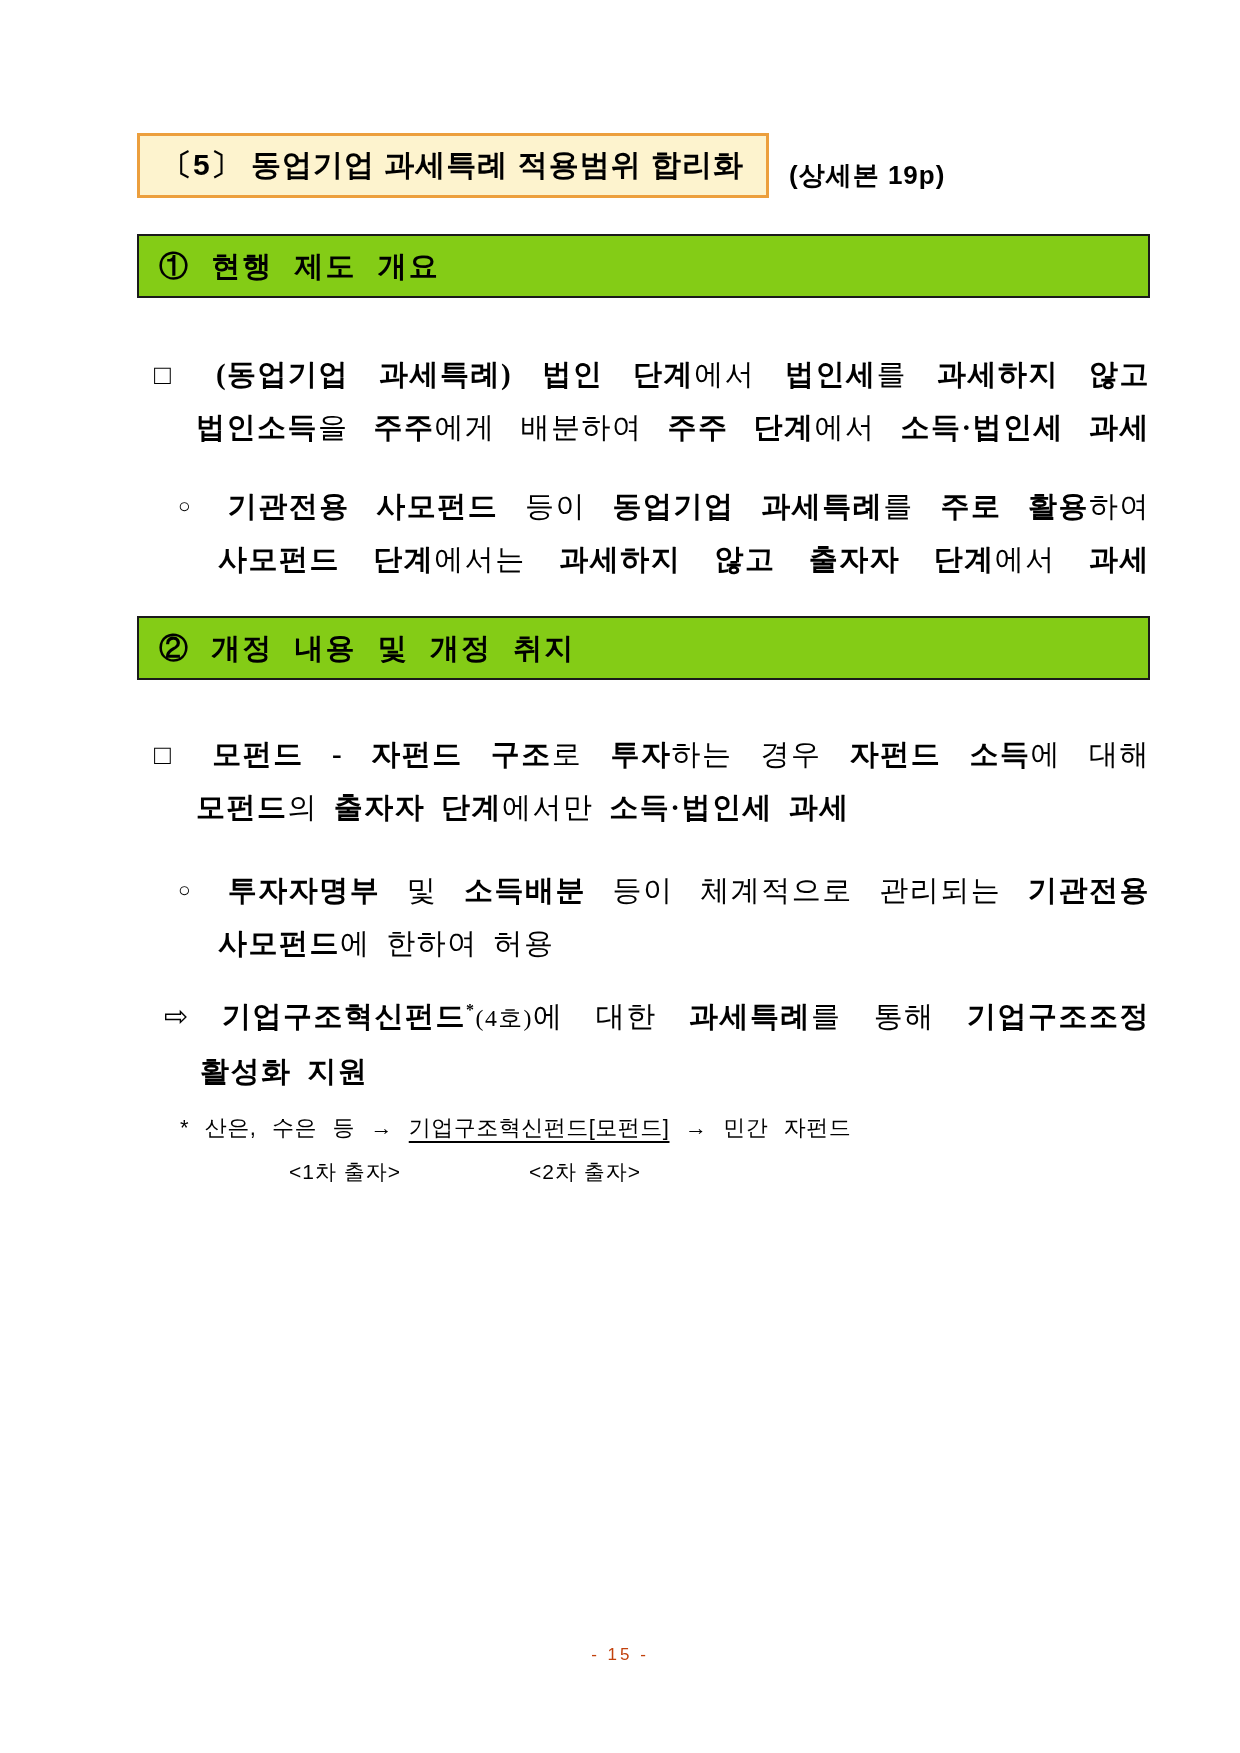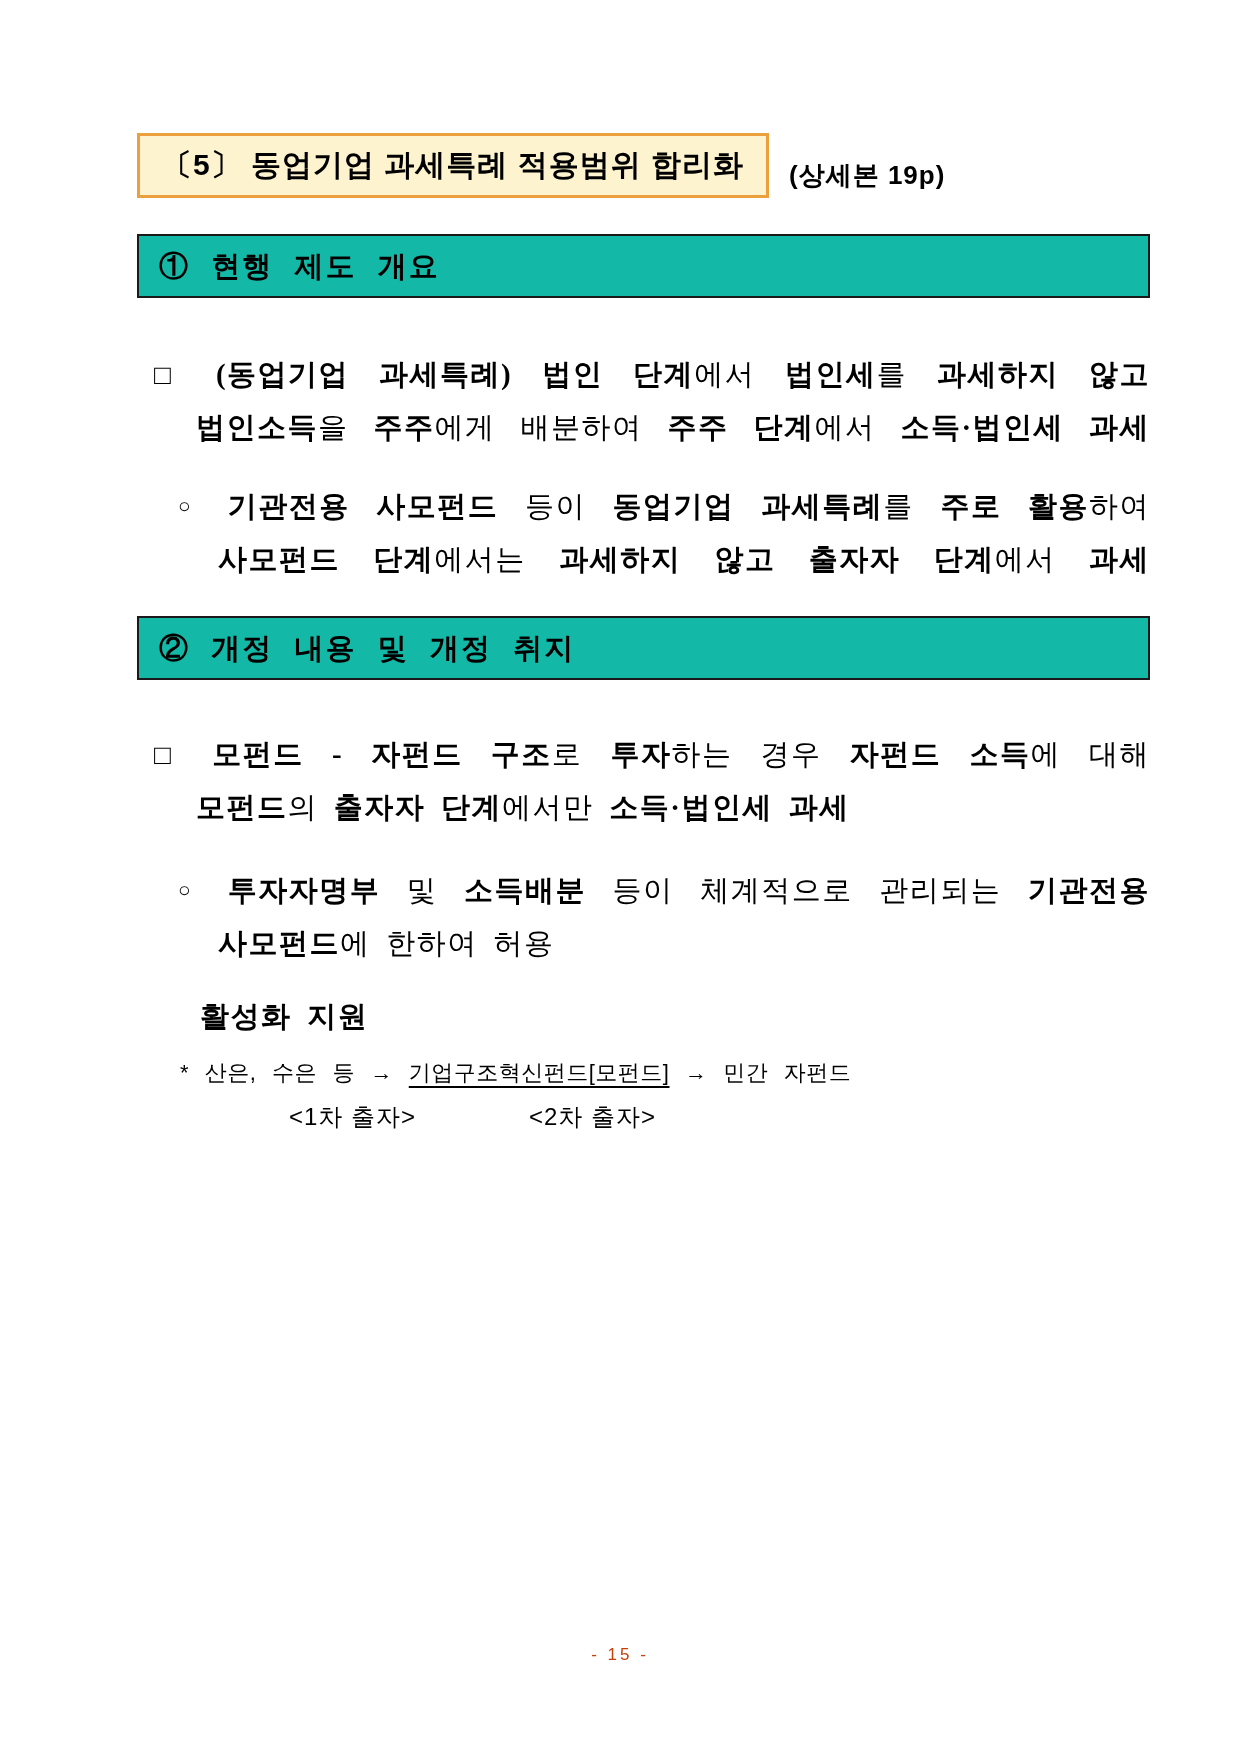--- a/index.html
+++ b/index.html
@@ -30,21 +30,21 @@
     font-weight:700;
     font-size:26px;
     margin-left:20px;
     padding-bottom:5px;
     letter-spacing:1px;
     white-space:nowrap;
   }
   
   .section-box{
     border:2px solid #1a1a1a;
-    background:#14b8a6;
+    background:#84cc16;
     box-sizing:border-box;
     width:100%;
     padding:10px 20px;
     font-size:29px;
     font-weight:700;
     letter-spacing:2px;
     word-spacing:12px;
     line-height:40px;
   }
   .section-box.first{margin-top:36px;}
@@ -80,21 +80,21 @@
     font-size:22px;
     line-height:44px;
     letter-spacing:0.5px;
     word-spacing:9px;
   }
   .fn-line .run.u{text-underline-offset:6px;}
   .fn-captions{
     position:relative;
     height:48px;
     font-family:"Liberation Sans", sans-serif;
-    font-size:24px;
+    font-size:21px;
     line-height:44px;
     letter-spacing:1px;
   }
   .fn-cap1{position:absolute;left:152px;top:0;}
   .fn-cap2{position:absolute;left:392px;top:0;}
   
   .page-number{
     position:absolute;
     left:0;top:1645px;width:100%;
     text-align:center;
@@ -138,20 +138,21 @@
   <div id="body2">
       <div class="para">
         <div class="line just"><span class="run marker square-bullet-icon">□ </span><span class="run b">모펀드 - 자펀드 구조</span><span class="run">로 </span><span class="run b">투자</span><span class="run">하는 경우 </span><span class="run b">자펀드 소득</span><span class="run">에 대해</span></div>
         <div class="line" style="padding-left: 42px;"><span class="run b">모펀드</span><span class="run">의 </span><span class="run b">출자자 단계</span><span class="run">에서만 </span><span class="run b">소득·법인세 과세</span></div>
       </div>
       <div class="para">
         <div class="line just" style="padding-left: 24px;"><span class="run marker circle-bullet-icon">○ </span><span class="run b">투자자명부</span><span class="run"> 및 </span><span class="run b">소득배분</span><span class="run"> 등이 체계적으로 관리되는 </span><span class="run b">기관전용</span></div>
         <div class="line" style="padding-left: 64px;"><span class="run b">사모펀드</span><span class="run">에 한하여 허용</span></div>
       </div>
       <div class="para">
+        <div class="line just" style="padding-left: 10px;"><span class="run marker arrow-bullet-icon">⇨ </span><span class="run b">기업구조혁신펀드</span><span class="run b sup">*</span><span class="run small">(4호)</span><span class="run">에 대한 </span><span class="run b">과세특례</span><span class="run">를 통해 </span><span class="run b">기업구조조정</span></div>
         <div class="line" style="padding-left: 46px;"><span class="run b">활성화 지원</span></div>
       </div>
     </div>
 
   <div class="footnote" id="footnote">
     <div class="fn-line" style="padding-left: 43px;"><span class="run">* 산은, 수은 등 → </span><span class="run u">기업구조혁신펀드[모펀드]</span><span class="run"> → 민간 자펀드</span></div>
       <div class="fn-captions">
       <span class="fn-cap1">&lt;1차 출자&gt;</span>
       <span class="fn-cap2">&lt;2차 출자&gt;</span>
     </div>

